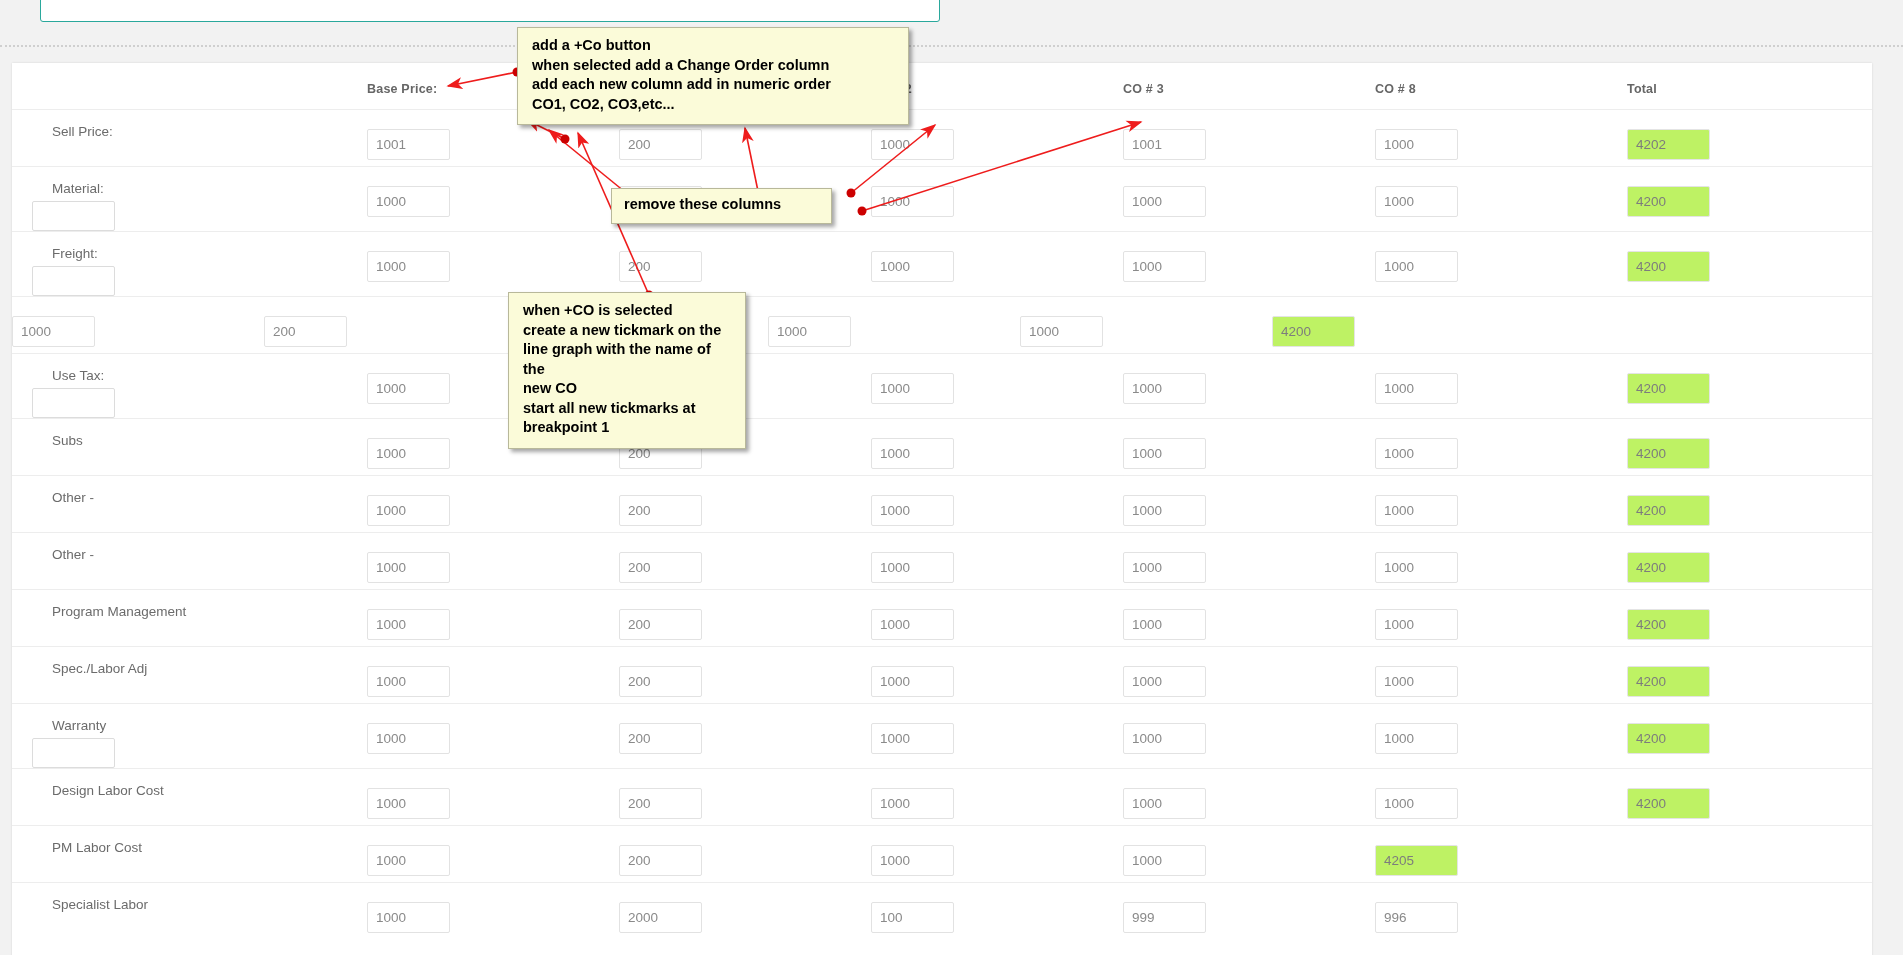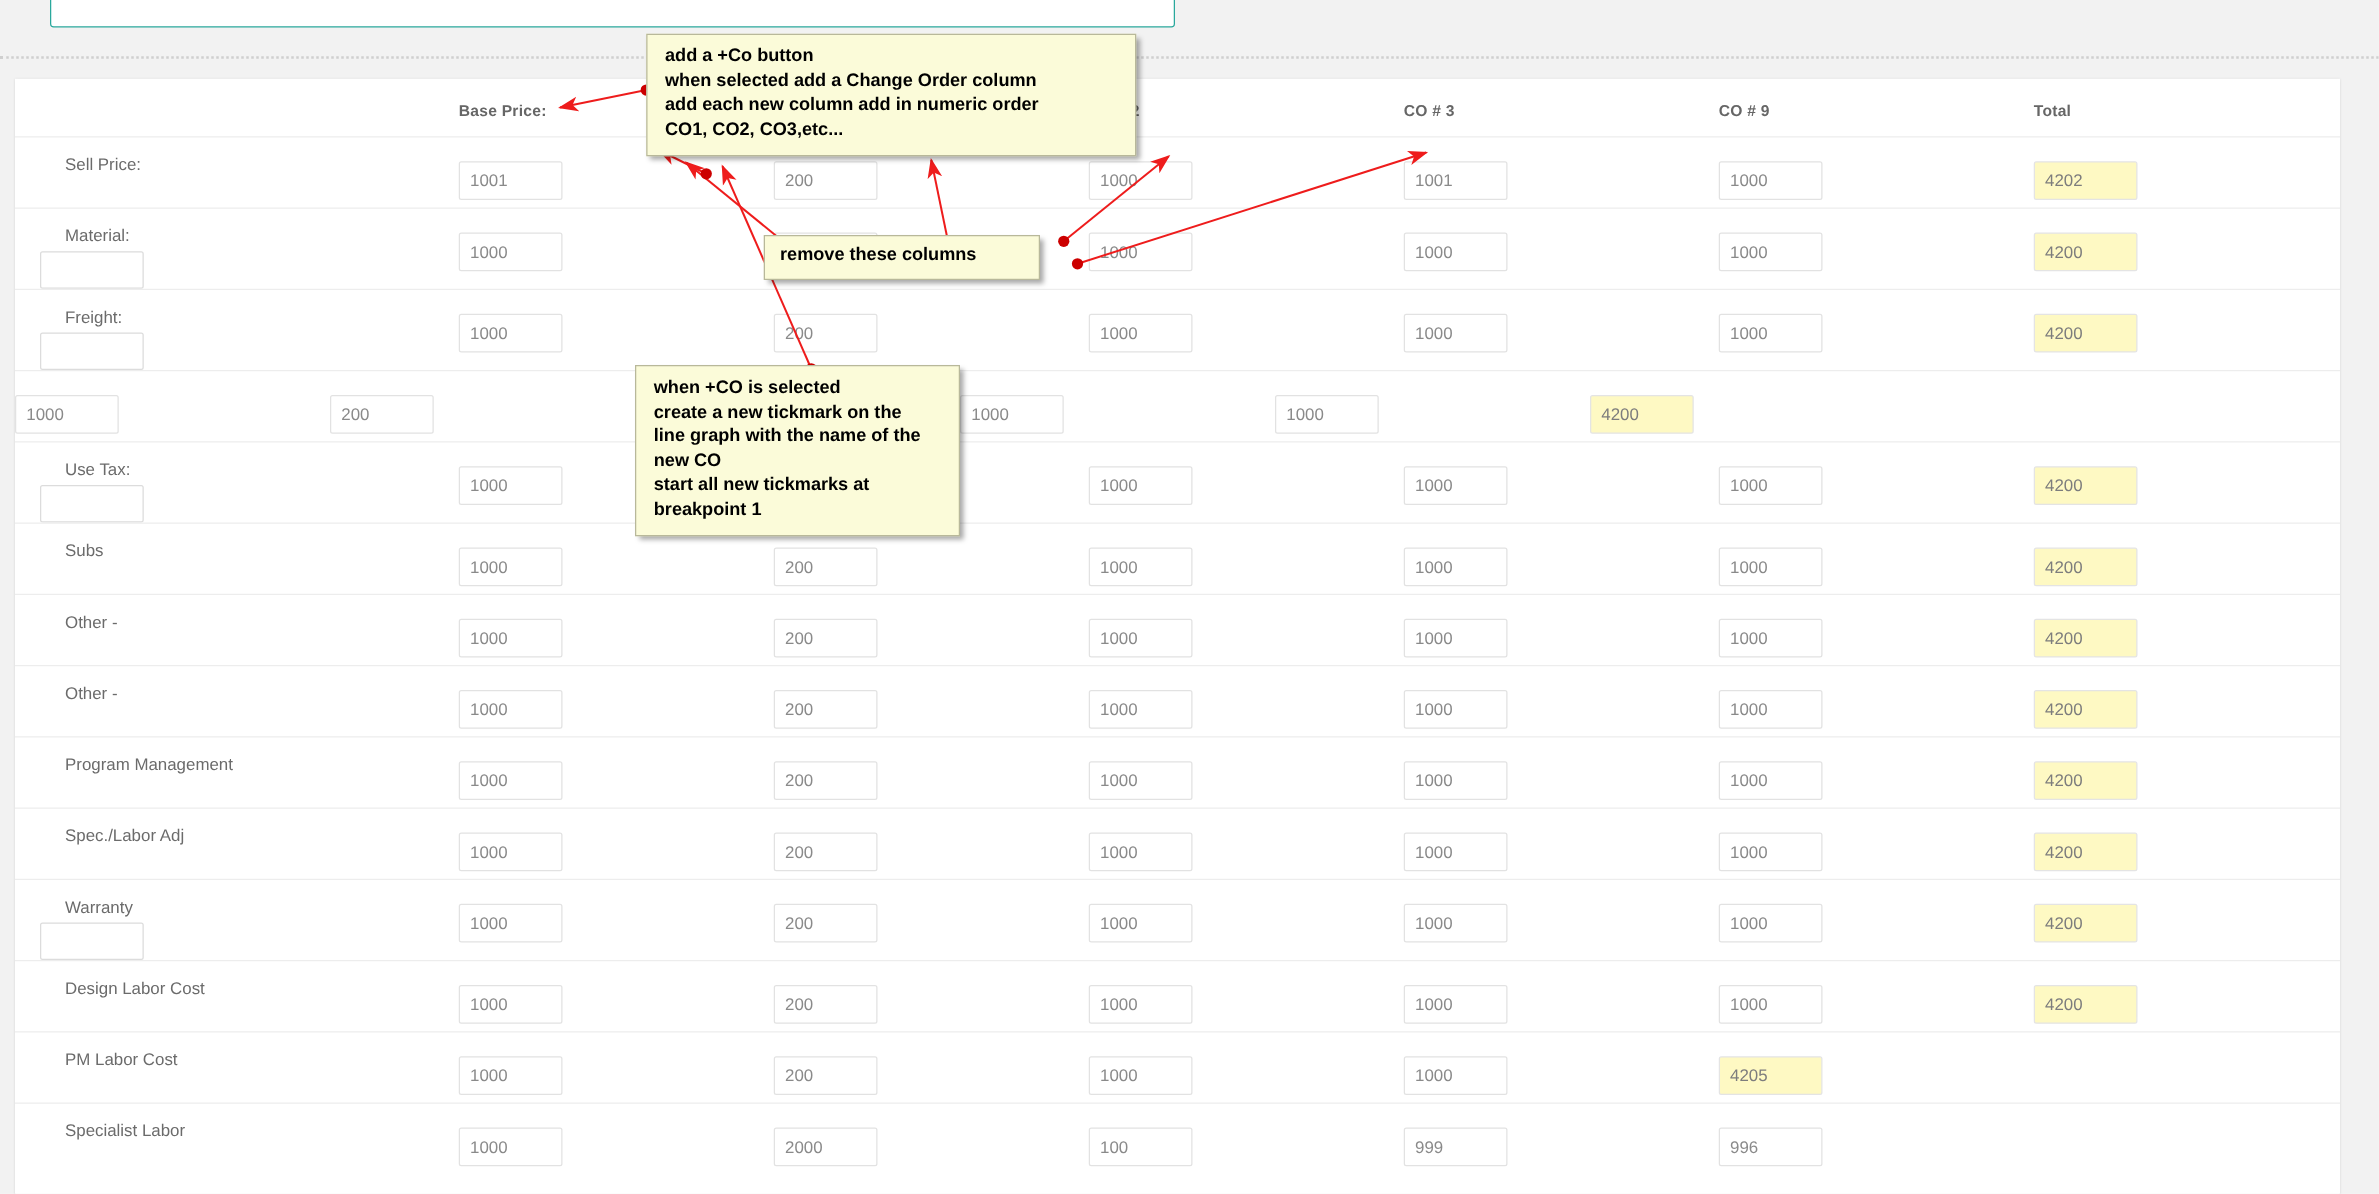--- a/index.html
+++ b/index.html
@@ -66,39 +66,39 @@
   .inp {
     width: 83px; height: 31px;
     border: 1px solid #e2e2e2; background: #fff;
     border-radius: 2px;
     font-family: "Liberation Sans", sans-serif;
     font-size: 13.5px; color: #8a8a8a;
     padding: 0 8px; outline: none;
     margin-top: 13px;
   }
   .inp.total {
-    background: #fef9c3; border-color: #e4e4e4; color: #7d7d7d;
+    background: #bef264; border-color: #e4e4e4; color: #7d7d7d;
   }
 
   
   .anno {
     position: absolute;
     background: #fbfbd9;
     border: 1px solid #b8b89a;
     box-shadow: 3px 3px 4px rgba(0,0,0,.35);
     font-family: "Liberation Sans", sans-serif;
     font-size: 14.5px; font-weight: bold; color: #000;
     line-height: 19.5px;
     padding: 8px 12px 10px 14px;
     white-space: pre-line;
     z-index: 40;
   }
   #anno-co-button { left: 517px; top: 27px;  width: 392px; }
   #anno-remove    { left: 611px; top: 188px; width: 221px; padding: 6px 10px 8px 12px; }
-  #anno-tickmark  { left: 508px; top: 292px; width: 260px; }
+  #anno-tickmark  { left: 508px; top: 292px; width: 238px; }
 
   svg.overlay {
     position: absolute; left: 0; top: 0;
     width: 1903px; height: 955px;
     pointer-events: none; z-index: 35;
   }
 </style>
 </head>
 <body>
 
@@ -117,21 +117,21 @@
           <div class="c-cell">
             <div class="col-head">CO # 1</div>
           </div>
           <div class="c-cell">
             <div class="col-head">CO # 2</div>
           </div>
           <div class="c-cell">
             <div class="col-head">CO # 3</div>
           </div>
           <div class="c-cell">
-            <div class="col-head">CO # 9</div>
+            <div class="col-head">CO # 8</div>
           </div>
           <div class="c-total">
             <div class="col-head">Total</div>
           </div>
         </div>
       <div id="body">
           <div class="row">
             <div class="c-label">
               <div class="row-label">Sell Price:</div>
             </div>

